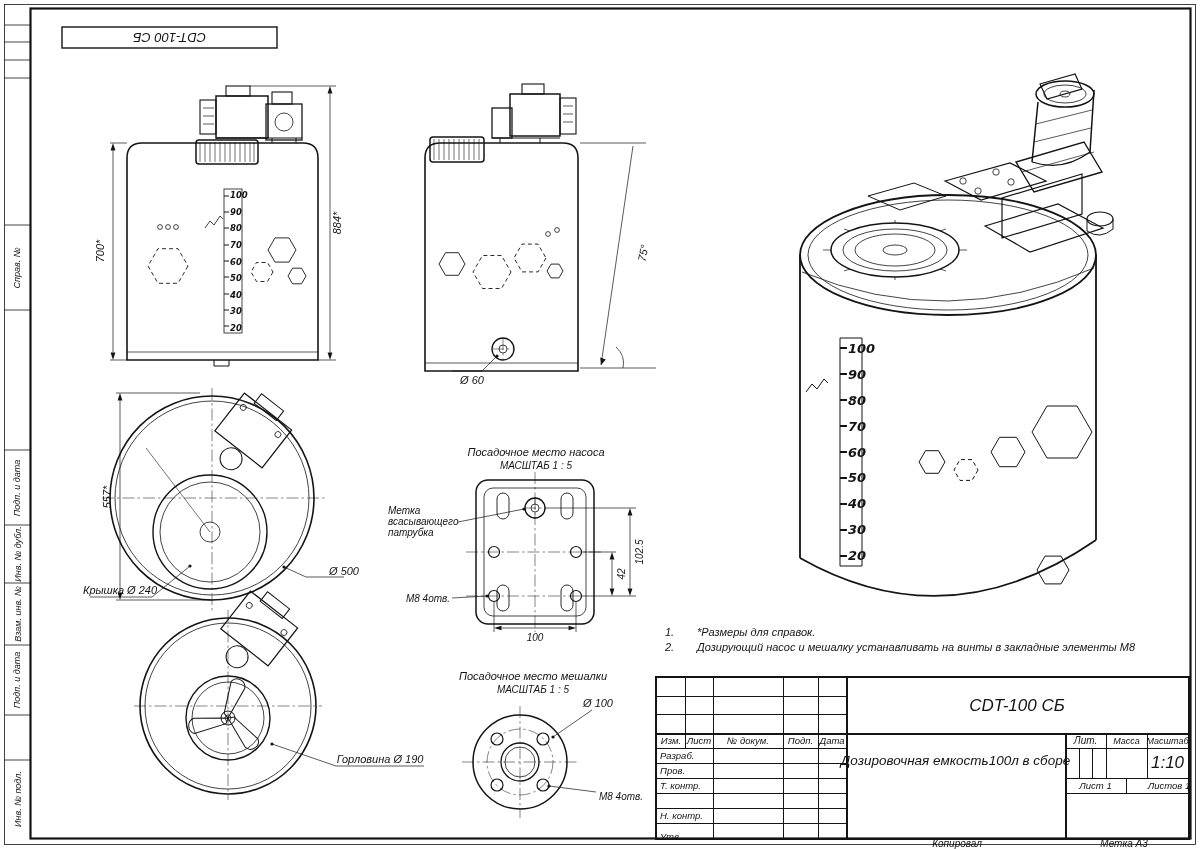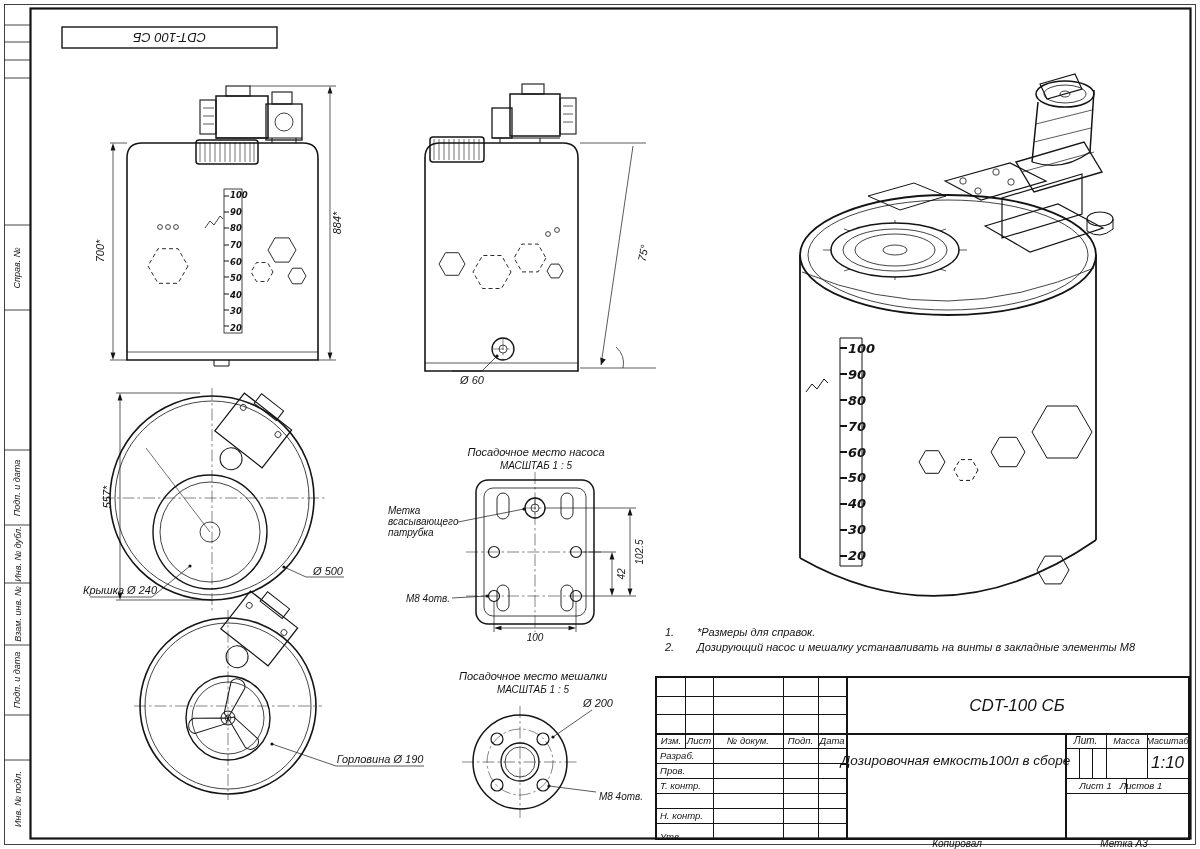--- a/index.html
+++ b/index.html
@@ -299,39 +299,39 @@
   <span>40</span>
       <span>30</span>
   <span>20</span>
 </div>
 
 <div class="vlbl" style="left:100px;top:251px">700*</div>
 <div class="vlbl" style="left:337px;top:223px">884*</div>
 <div class="vlbl" style="left:107px;top:497px">557*</div>
 <div class="lbl" style="left:643px;top:253px;transform:translate(-50%,-50%) rotate(-78deg)">75°</div>
 <div class="lbl" style="left:472px;top:380px">Ø 60</div>
-<div class="lbl" style="left:328px;top:571px">Ø 500</div>
+<div class="lbl" style="left:344px;top:571px">Ø 500</div>
 <div class="lbl" style="left:120px;top:590px">Крышка Ø 240</div>
 <div class="lbl" style="left:380px;top:759px">Горловина Ø 190</div>
 
 <div class="lbl" style="left:536px;top:452px">Посадочное место насоса</div>
 <div class="lbl sm" style="left:536px;top:465px">МАСШТАБ 1 : 5</div>
 <div class="blk" style="left:388px;top:505px">
   <div>Метка</div>
   <div>всасывающего</div>
   <div>патрубка</div>
 </div>
 <div class="lbl sm" style="left:428px;top:598px">М8 4отв.</div>
 <div class="lbl sm" style="left:535px;top:637px">100</div>
 <div class="vlbl sm" style="left:639px;top:552px">102.5</div>
 <div class="vlbl sm" style="left:621px;top:574px">42</div>
 
 <div class="lbl" style="left:533px;top:676px">Посадочное место мешалки</div>
 <div class="lbl sm" style="left:533px;top:689px">МАСШТАБ 1 : 5</div>
-<div class="lbl" style="left:598px;top:703px">Ø 200</div>
+<div class="lbl" style="left:598px;top:703px">Ø 100</div>
 <div class="lbl sm" style="left:621px;top:796px">М8 4отв.</div>
 
 <div class="notes">
   <div class="row">
     <span class="num">1.</span>
     <span>*Размеры для справок.</span>
   </div>
   <div class="row">
     <span class="num">2.</span>
     <span>Дозирующий насос и мешалку устанавливать на винты в закладные элементы М8</span>
@@ -378,19 +378,19 @@
   <div class="tbc doc" style="left:189px;top:0;width:342px;height:55px">CDT-100 СБ</div>
   <div class="tbc name" style="left:189px;top:55px;width:219px;height:55px">
     <span>Дозировочная емкость</span>
     <span>100л в сборе</span>
   </div>
   <div class="tbc" style="left:408px;top:55px;width:41px;height:15px;font-size:10px">Лит.</div>
   <div class="tbc" style="left:449px;top:55px;width:41px;height:15px;font-size:9px">Масса</div>
   <div class="tbc" style="left:490px;top:55px;width:41px;height:15px;font-size:9px">Масштаб</div>
   <div class="tbc" style="left:490px;top:70px;width:41px;height:30px;font-size:17px">1:10</div>
   <div class="tbc" style="left:408px;top:100px;width:61px;height:15px">Лист 1</div>
-  <div class="tbc" style="left:453px;top:100px;width:62px;height:15px">Листов 1</div>
+  <div class="tbc" style="left:481px;top:100px;width:62px;height:15px">Листов 1</div>
 </div>
 
 <div class="footer-lbl" style="left:957px;top:843px">Копировал</div>
 <div class="footer-lbl" style="left:1124px;top:843px">Метка А3</div>
 
 </div>
 
 </body></html>

